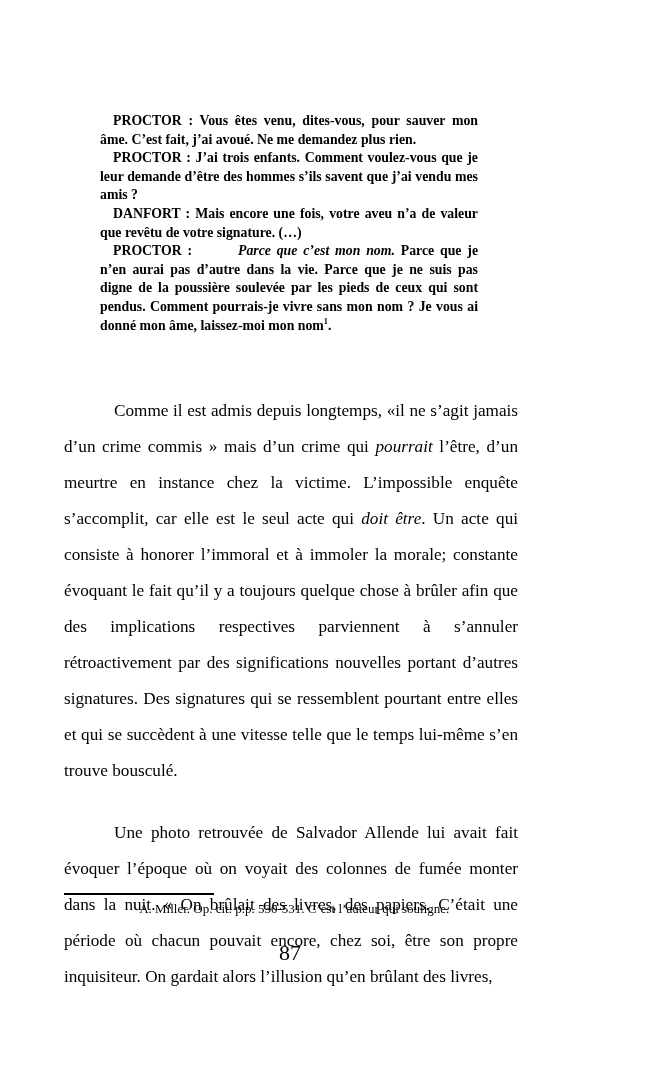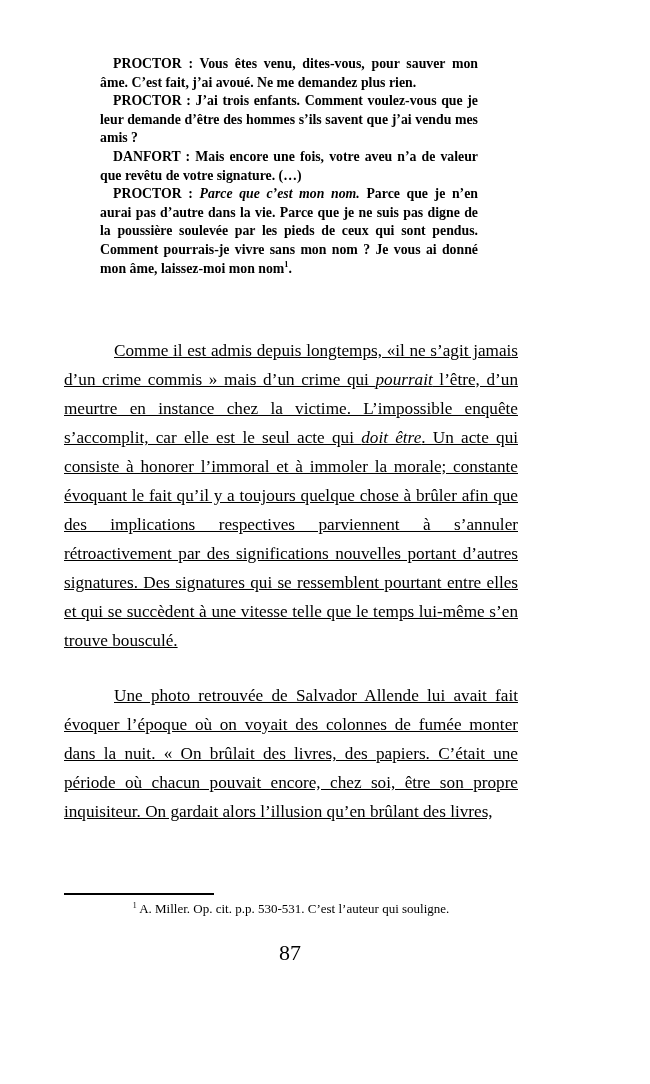--- a/index.html
+++ b/index.html
@@ -8,40 +8,39 @@
     background: #ffffff;
   }
   .page {
     position: relative;
     width: 580px;
     height: 1084px;
     background: #ffffff;
     font-family: "Liberation Serif", "DejaVu Serif", serif;
     color: #000000;
     box-sizing: border-box;
-    padding-top: 55px;
+    padding-top: 112px;
     overflow: hidden;
   }
   .quote {
     margin: 0 102px 0 100px;
     font-size: 13.8px;
     line-height: 18.6px;
     font-weight: bold;
     text-align: justify;
   }
   .quote p {
     margin: 0;
     text-indent: 13px;
   }
   .body-text {
     margin: 58px 62px 0 64px;
     font-size: 17.2px;
-    line-height: 29px;
+    line-height: 36px;
     text-align: justify;
-    text-decoration: underline;
   }
   .body-text p {
     margin: 0;
     text-indent: 50px;
   }
   .body-text p + p {
     margin-top: 26px;
   }
   sup {
     font-size: 0.6em;
@@ -76,21 +75,21 @@
 </style>
 </head>
 <body>
 
 <div class="page">
 
   <div class="quote">
     <p><span>PROCTOR : Vous êtes venu, dites-vous, pour sauver mon âme. C’est fait, j’ai avoué.  Ne me demandez plus rien.</span></p>
     <p><span>PROCTOR : J’ai trois enfants.  Comment voulez-vous que je leur demande d’être des hommes s’ils savent que j’ai vendu mes amis ?</span></p>
     <p><span>DANFORT : Mais encore une fois, votre aveu  n’a de valeur que revêtu de votre signature. (…)</span></p>
-    <p><span>PROCTOR : </span><span style="font-style: italic;">Parce que c’est mon nom.</span><span> Parce que je n’en aurai pas d’autre dans la vie. Parce que je ne suis pas digne de la poussière soulevée par les pieds de ceux qui sont pendus. Comment pourrais-je vivre sans mon nom ?  Je vous ai donné mon âme, laissez-moi mon nom</span><sup>1</sup><span>.</span></p>
+    <p><span>PROCTOR : </span><span style="font-style: italic; margin-left: 40px;">Parce que c’est mon nom.</span><span> Parce que je n’en aurai pas d’autre dans la vie. Parce que je ne suis pas digne de la poussière soulevée par les pieds de ceux qui sont pendus. Comment pourrais-je vivre sans mon nom ?  Je vous ai donné mon âme, laissez-moi mon nom</span><sup>1</sup><span>.</span></p>
   </div>
 
   <div class="body-text">
     <p><span>Comme il est admis depuis longtemps, «il ne s’agit jamais d’un crime commis » mais d’un crime qui </span><span style="font-style: italic;">pourrait</span><span> l’être, d’un meurtre en instance chez la victime. L’impossible enquête s’accomplit, car elle est le seul acte qui </span><span style="font-style: italic;">doit être</span><span>.  Un acte qui consiste à honorer l’immoral et à immoler la morale;  constante évoquant le fait qu’il y a toujours quelque chose à brûler afin que des implications respectives parviennent à s’annuler rétroactivement par des significations nouvelles portant d’autres signatures.  Des signatures qui se ressemblent pourtant entre elles et qui se succèdent à une vitesse telle que le temps lui-même s’en trouve bousculé.</span></p>
     <p><span>Une photo retrouvée de Salvador Allende lui avait fait évoquer  l’époque où on voyait des colonnes de fumée monter dans la nuit.  « On brûlait des livres, des papiers.  C’était une période où chacun pouvait encore, chez soi, être son propre inquisiteur. On gardait alors l’illusion qu’en brûlant des livres,</span></p>
   </div>
 
   <div class="footnote-area">
     <hr class="footnote-rule">
     <div class="footnote"><sup>1</sup><span> A. Miller. Op. cit. p.p. 530-531. C’est l’auteur qui souligne.</span></div>

